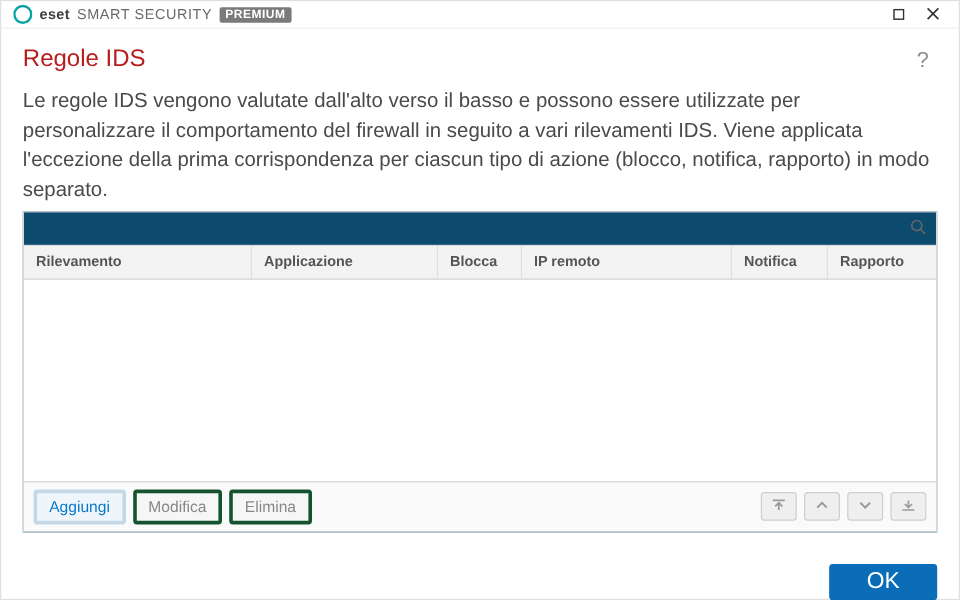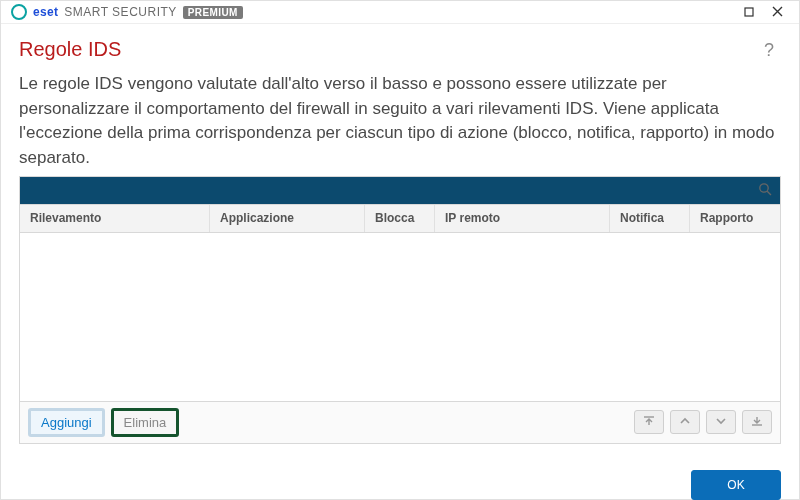--- a/index.html
+++ b/index.html
@@ -1,21 +1,21 @@
 <!DOCTYPE html>
 <html><head>
 <meta charset="utf-8">
 <style>
   * { box-sizing: border-box; margin: 0; padding: 0; }
   html, body { width: 800px; height: 500px; overflow: hidden; font-family: "Segoe UI", Arial, sans-serif; font-size: 13px; color: #333; background: #fff; }
   .window { width: 800px; height: 500px; display: flex; flex-direction: column; border: 1px solid #e0e0e0; }
   .titlebar { height: 30px; display: flex; align-items: center; padding: 0 8px 0 10px; border-bottom: 1px solid #eee; }
   .brand { display: flex; align-items: center; gap: 6px; font-size: 12px; color: #3a3a3a; }
   .brand-logo { display: inline-flex; align-items: center; }
-  .brand-eset { font-weight: 700; color: #1d4ed8; letter-spacing: 0.3px; }
+  .brand-eset { font-weight: 700; color: #404040; letter-spacing: 0.3px; }
   .brand-name { font-weight: 400; color: #6a6a6a; letter-spacing: 0.5px; }
   .brand-tier { background: #7a7a7a; color: #fff; font-size: 10px; padding: 1px 5px; border-radius: 2px; font-weight: 600; letter-spacing: 0.4px; }
   .titlebar-spacer { flex: 1; }
   .winbtn { width: 28px; height: 22px; display: inline-flex; align-items: center; justify-content: center; background: transparent; border: none; cursor: pointer; color: #333; }
 
   .content { flex: 1; display: flex; flex-direction: column; padding: 14px 18px 14px 18px; }
   .header-row { display: flex; align-items: flex-start; }
   .page-title { font-size: 20px; color: #b91c1c; font-weight: 400; flex: 1; }
   .help-btn { border: none; background: transparent; color: #8a8a8a; font-size: 18px; cursor: pointer; width: 24px; height: 24px; }
   .description { margin-top: 10px; color: #4a4a4a; line-height: 1.45; font-size: 17px; }
@@ -37,21 +37,21 @@
   .col-rpt { flex: 1; }
   .tbody { height: 168px; background: #fff; }
 
   .panel-actions { display: flex; align-items: center; padding: 6px 8px; border-top: 1px solid #d8d8d8; background: #fafafa; }
   .tbtn { border: 3px solid #14532d; background: #f6f6f6; color: #888; padding: 4px 10px; border-radius: 3px; font-size: 13px; cursor: default; margin-right: 6px; }
   .tbtn.primary { color: #0a78c8; cursor: pointer; border-color: #c3d7e6; background: #eef6fc; }
   .panel-actions .spacer { flex: 1; }
   .iconbtn { width: 30px; height: 24px; border: 1px solid #cfcfcf; background: #efefef; border-radius: 3px; display: inline-flex; align-items: center; justify-content: center; margin-left: 6px; cursor: default; color: #999; }
 
   .footer { padding: 12px 18px 16px; display: flex; justify-content: flex-end; gap: 10px; }
-  .fbtn { min-width: 90px; height: 30px; padding: 1px 18px; font-size: 12px; border-radius: 3px; cursor: pointer; border: 1px solid transparent; }
+  .fbtn { min-width: 90px; height: 30px; padding: 1px 18px; font-size: 19px; border-radius: 3px; cursor: pointer; border: 1px solid transparent; }
   .fbtn.ok { background: #0b6db8; color: #fff; border-color: #0b6db8; }
   .fbtn.cancel { background: #f3f3f3; color: #2b70b0; border: 1px solid #d7d7d7; }
 </style>
 </head>
 <body>
 
 <div class="window">
 
   <div class="titlebar">
     <div class="brand">
@@ -108,20 +108,21 @@
           <div class="th col-blk">Blocca</div>
           <div class="th col-ip">IP remoto</div>
           <div class="th col-ntf">Notifica</div>
           <div class="th col-rpt">Rapporto</div>
         </div>
         <div class="tbody"></div>
       </div>
 
       <div class="panel-actions">
         <button class="tbtn primary">Aggiungi</button>
+        <button class="tbtn">Modifica</button>
         <button class="tbtn">Elimina</button>
         <div class="spacer"></div>
         <button class="iconbtn">
           <span><svg width="12" height="12" viewBox="0 0 12 12">
                 <path d="M1 2 H11" stroke="#999" stroke-width="1.4"></path>
                 <path d="M6 10 L6 4 M3 7 L6 4 L9 7" fill="none" stroke="#999" stroke-width="1.4"></path>
               </svg></span>
         </button>
         <button class="iconbtn">
           <span><svg width="12" height="12" viewBox="0 0 12 12">

